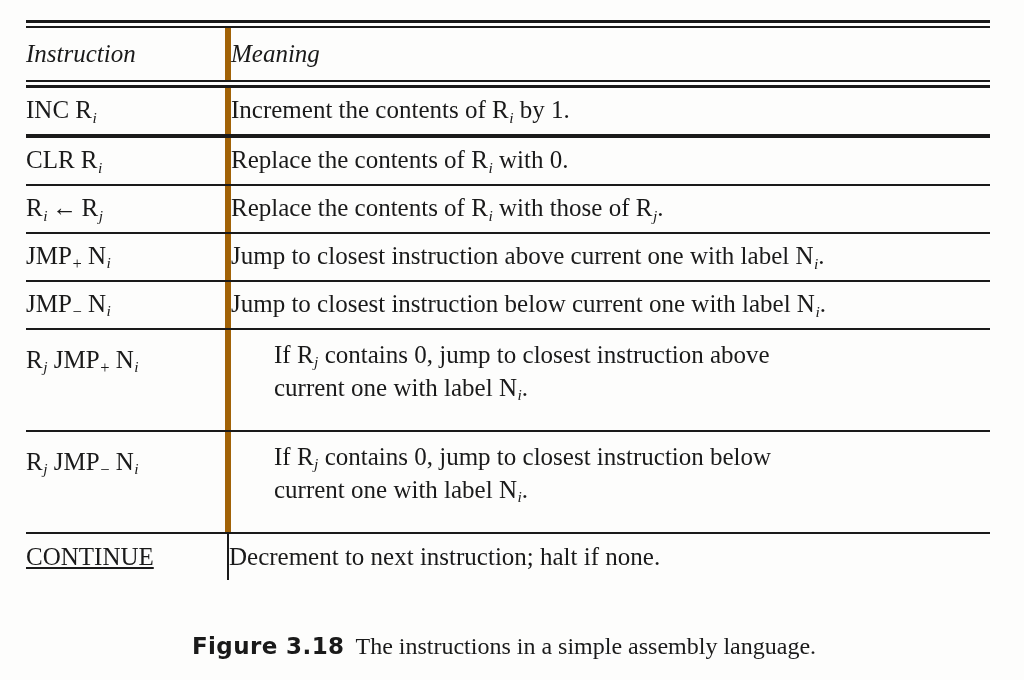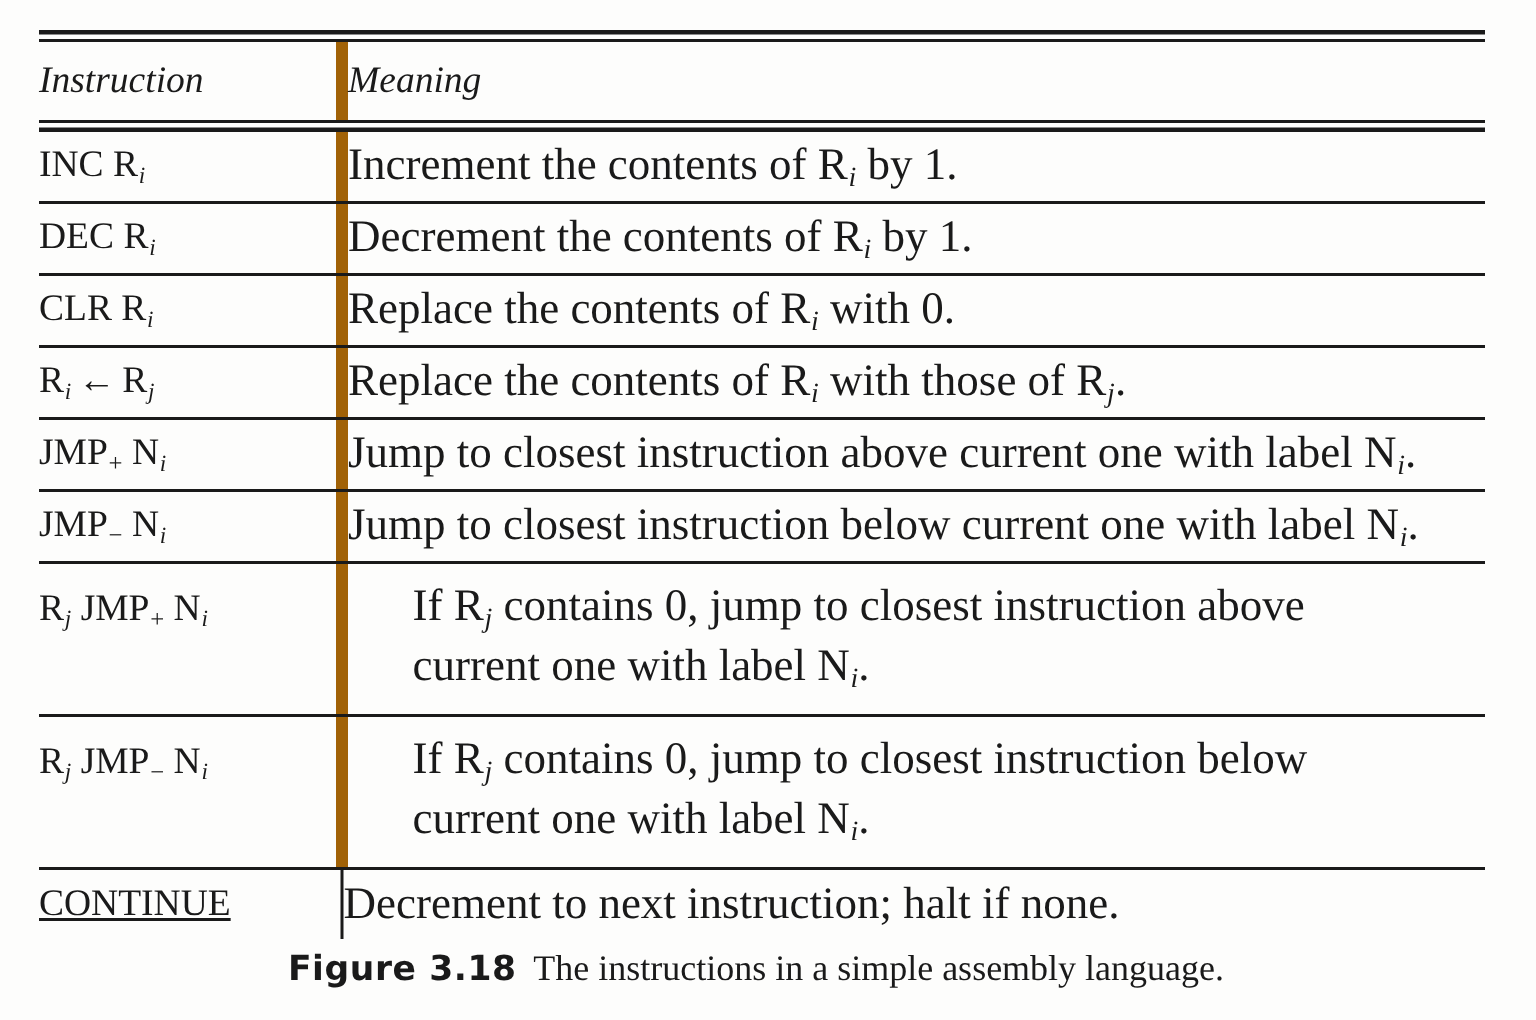--- a/index.html
+++ b/index.html
@@ -61,29 +61,29 @@
     height: 3px;
     font-size: 0;
     line-height: 0;
   }
   .rule-row td { padding: 0; }
 
   
   .cell-instruction {
     padding-left: 18px;
     padding-right: 10px;
-    border-right: 8px solid #a16207;
+    border-right: 6px solid #a16207;
     font-size: 25px;
     line-height: 1.28;
     white-space: nowrap;
   }
   .cell-meaning {
     padding-left: 18px;
     padding-right: 8px;
-    font-size: 30px;
+    font-size: 25px;
     line-height: 1.28;
   }
 
   .head-row .cell-instruction,
   .head-row .cell-meaning {
     font-style: italic;
     font-size: 25px;
   }
 
   .row-single .cell-instruction,
@@ -180,26 +180,20 @@
         </tr>
         <tr class="row-single">
           <td class="cell-instruction" title="INC R_i"><span class="sym">INC R</span><span class="sub">i</span></td>
           <td class="cell-meaning" title="Increment the contents of R_i by 1.">
             <div class="nowrap"><span class="sym">Increment the contents of R</span><span class="sub">i</span><span class="sym"> by 1.</span></div>
           </td>
         </tr>
         <tr class="rule-row">
           <td colspan="2" class="rule-thin"></td>
         </tr>
-        <tr class="row-single">
-          <td class="cell-instruction" title="DEC R_i"><span class="sym">DEC R</span><span class="sub">i</span></td>
-          <td class="cell-meaning" title="Decrement the contents of R_i by 1.">
-            <div class="nowrap"><span class="sym">Decrement the contents of R</span><span class="sub">i</span><span class="sym"> by 1.</span></div>
-          </td>
-        </tr>
         <tr class="rule-row">
           <td colspan="2" class="rule-thin"></td>
         </tr>
         <tr class="row-single">
           <td class="cell-instruction" title="CLR R_i"><span class="sym">CLR R</span><span class="sub">i</span></td>
           <td class="cell-meaning" title="Replace the contents of R_i with 0.">
             <div class="nowrap"><span class="sym">Replace the contents of R</span><span class="sub">i</span><span class="sym"> with 0.</span></div>
           </td>
         </tr>
         <tr class="rule-row">

